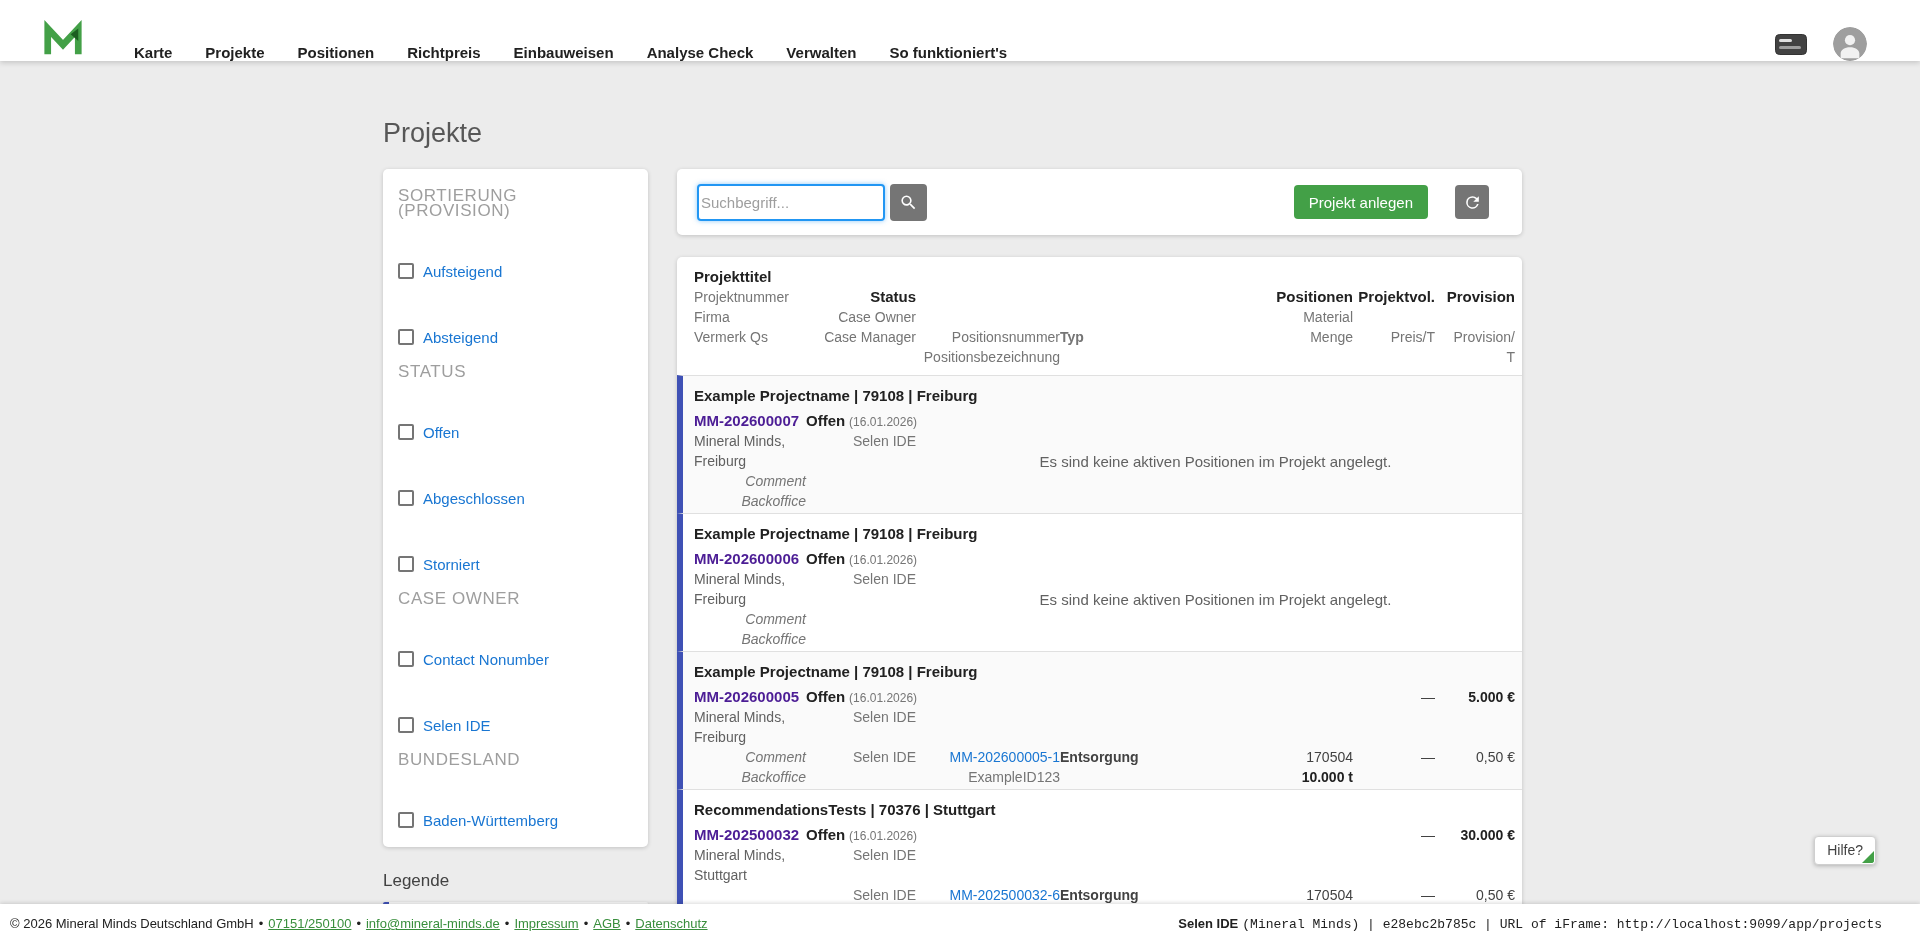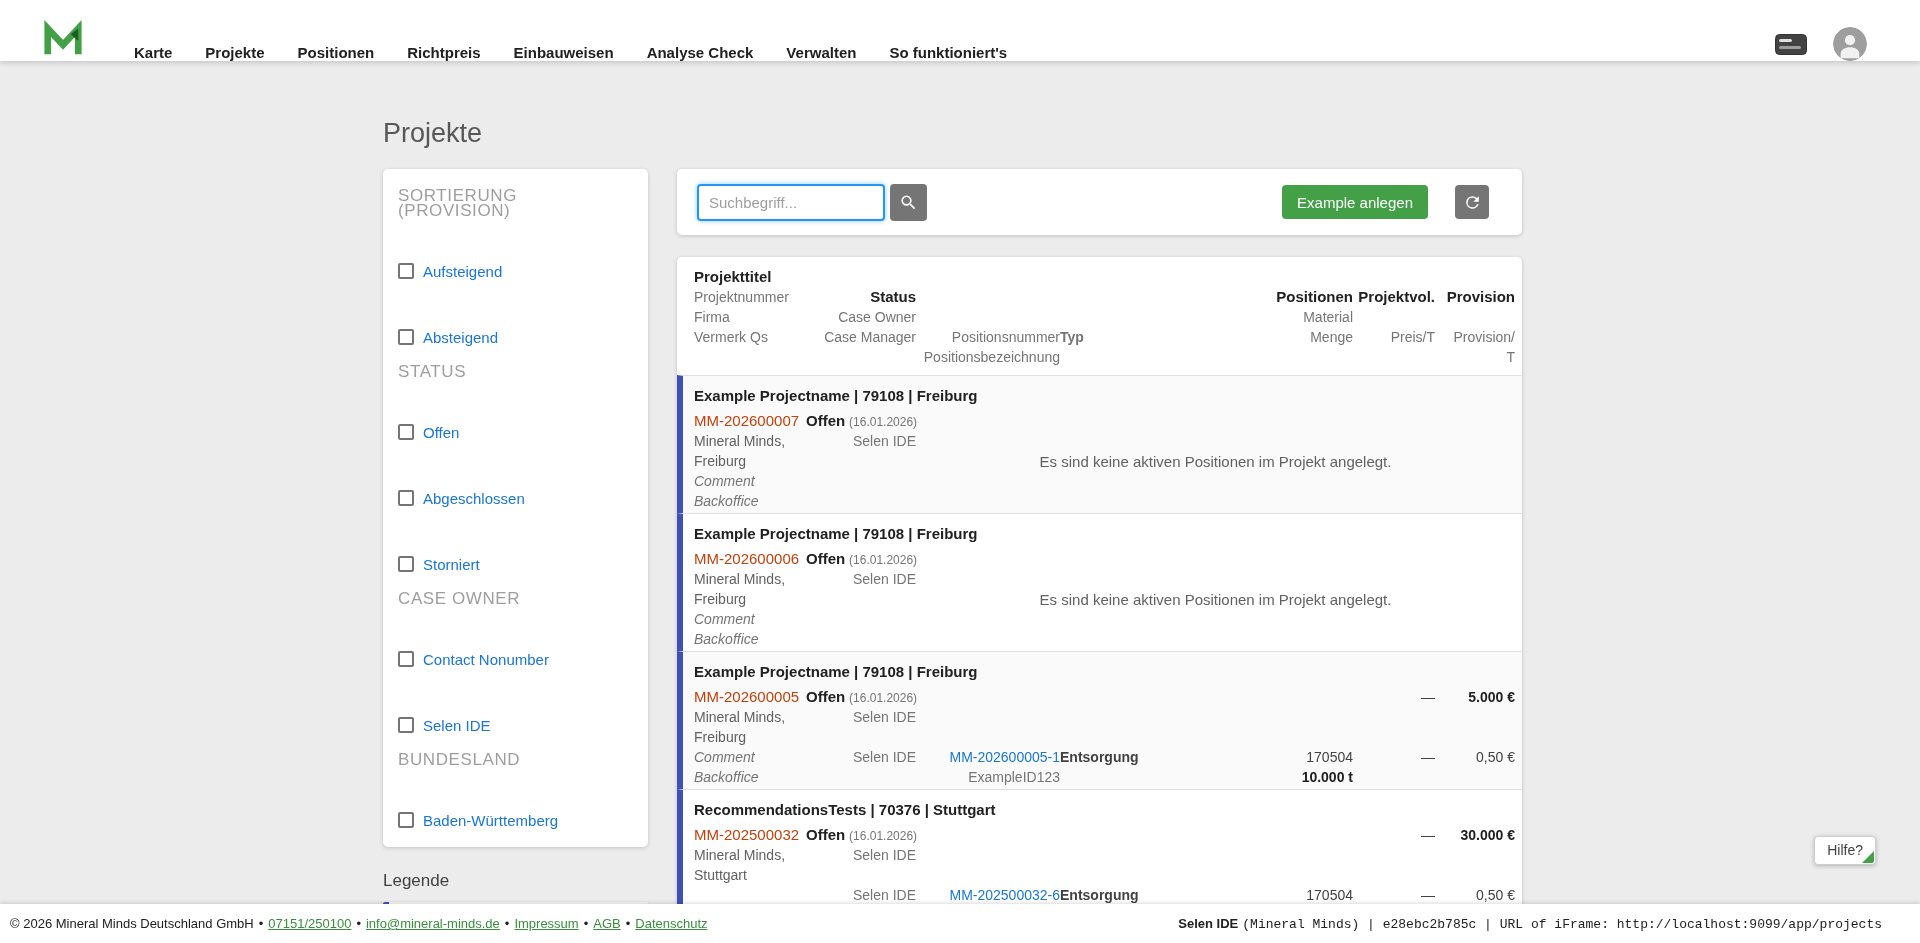--- a/index.html
+++ b/index.html
@@ -37,21 +37,21 @@
   .legend-row{height:34px;background:#f7f7f7;display:flex;align-items:center;padding-left:12px;
               font-size:14px;color:#424242;border-bottom:1px solid #e0e0e0;border-left:6px solid transparent;}
   .legend-row:last-child{border-bottom:none;}
   .lg-open{border-left-color:#3f51b5;}
   .lg-done{border-left-color:#43a047;}
   .lg-cancel{border-left-color:#ef5350;}
 
   
   .toolbar{height:66px;display:flex;align-items:center;padding:0 33px 0 20px;}
   .search-wrap{display:flex;align-items:center;gap:5px;}
-  .search-input{width:188px;height:37px;border:2px solid #2196f3;border-radius:4px;padding:0 10px;
+  .search-input{width:188px;height:37px;border:2px solid #2196f3;border-radius:4px;padding:0 2px;
                 font-size:15px;color:#4c1d95;outline:none;box-shadow:0 0 5px rgba(33,150,243,.5);font-family:inherit;}
   .search-input::placeholder{color:#9e9e9e;}
   .sq-btn{width:37px;height:37px;background:#757575;border:none;border-radius:4px;display:flex;
           align-items:center;justify-content:center;cursor:pointer;}
   .sq-btn.sm{width:34px;height:34px;}
   .toolbar-right{margin-left:auto;display:flex;align-items:center;gap:27px;}
   .btn-green{height:34px;background:#43a047;color:#fff;border:none;border-radius:4px;font-size:15px;
              padding:0 15px;cursor:pointer;font-family:inherit;}
 
   
@@ -61,27 +61,27 @@
   .hl{height:20px;line-height:20px;font-size:14px;color:#757575;white-space:nowrap;}
   .hb{font-size:15px;font-weight:700;color:#212121;}
   .ta-r{text-align:right;}
   .ta-c{text-align:left;font-weight:bold;}
 
   .grp{border-top:1px solid #e0e0e0;border-left:6px solid #3f51b5;padding:8px 7px 2px 11px;}
   .grp.odd{background:#fafafa;}
   .grp-title{font-size:15px;font-weight:700;color:#212121;line-height:24px;margin-bottom:3px;}
   .grp-grid{display:grid;grid-template-columns:112px 110px 144px 120px 173px 82px 80px;grid-auto-rows:20px;}
   .gc{line-height:20px;font-size:14px;white-space:nowrap;min-width:0;}
-  .lnk{color:#c2410c;font-weight:400;font-size:15px;text-decoration:none;cursor:pointer;}
+  .lnk{color:#4c1d95;font-weight:700;font-size:15px;text-decoration:none;cursor:pointer;}
   .lnk2{color:#1976d2;font-weight:400;font-size:14px;text-decoration:none;cursor:pointer;}
   .stat-b{font-weight:700;font-size:15px;color:#212121;}
   .stat-d{font-size:12px;color:#757575;}
   .sec{color:#757575;font-size:14px;}
   .com{color:#616161;font-size:14px;}
-  .note{color:#757575;font-size:14px;font-style:italic;}
+  .note{color:#757575;font-size:14px;font-style:italic;text-align:right;}
   .val{color:#424242;font-size:14px;}
   .bold-val{color:#212121;font-weight:700;font-size:14px;}
   .empty-msg{grid-area:1/3/6/8;display:flex;align-items:center;justify-content:center;
              color:#616161;font-size:15px;white-space:nowrap;}
 
   
   .help{position:fixed;right:44px;bottom:78px;background:#fff;border:1px solid #cfcfcf;border-radius:4px;
         padding:5px 12px 6px;font-size:14px;color:#424242;box-shadow:0 1px 4px rgba(0,0,0,.25);
         cursor:pointer;z-index:30;font-family:inherit;}
   .help-tail{position:absolute;right:1px;bottom:1px;width:0;height:0;
@@ -202,21 +202,21 @@
       <div class="card toolbar">
         <div class="search-wrap">
           <input class="search-input" type="text" placeholder="Suchbegriff..." style="">
           <button class="sq-btn">
             <svg viewBox="0 0 24 24" width="19" height="19">
               <path fill="#fff" d="M15.5 14h-.79l-.28-.27A6.47 6.47 0 0 0 16 9.5 6.5 6.5 0 1 0 9.5 16c1.61 0 3.09-.59 4.23-1.57l.27.28v.79l5 4.99L20.49 19l-4.99-5zm-6 0C7.01 14 5 11.99 5 9.5S7.01 5 9.5 5 14 7.01 14 9.5 11.99 14 9.5 14z"></path>
             </svg>
           </button>
         </div>
         <div class="toolbar-right">
-          <button class="btn-green">Example anlegen</button>
+          <button class="btn-green">Projekt anlegen</button>
           <button class="sq-btn sm">
             <svg viewBox="0 0 24 24" width="19" height="19">
               <path fill="#fff" d="M17.65 6.35A7.95 7.95 0 0 0 12 4a8 8 0 1 0 7.73 10h-2.08A6 6 0 1 1 12 6c1.66 0 3.14.69 4.22 1.78L13 11h7V4l-2.35 2.35z"></path>
             </svg>
           </button>
         </div>
       </div>
 
       <div class="card table-card">
 

